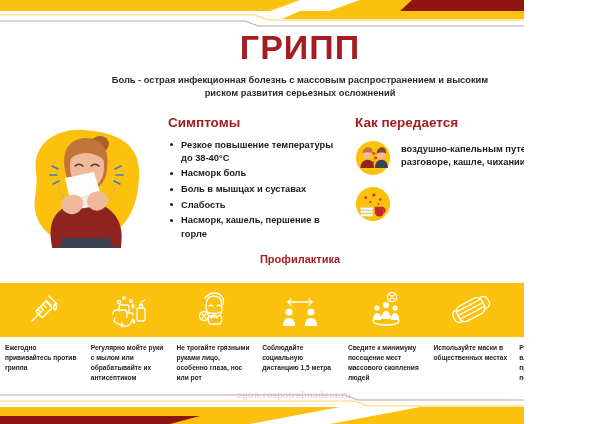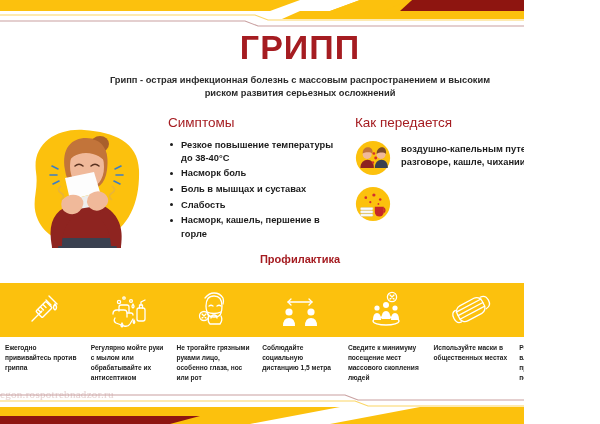--- a/index.html
+++ b/index.html
@@ -44,21 +44,21 @@
     position: absolute; top: 28px; left: 542px;
     width: 38px; height: 38px;
   }
 
   
   .illustration { position: absolute; top: 122px; left: 18px; width: 132px; height: 126px; }
 
   
   .symptoms { position: absolute; top: 116px; left: 168px; width: 175px; }
   .sec-head {
-    font-size: 13.5px; font-weight: normal; color: #a51c21;
+    font-size: 13.5px; font-weight: bold; color: #a51c21;
     margin-bottom: 9px; line-height: 1;
   }
   .sym-list { list-style: none; }
   .sym-list li {
     position: relative;
     padding-left: 13px;
     font-size: 9.3px;
     font-weight: bold;
     color: #1c1c1c;
     line-height: 1.42;
@@ -112,21 +112,21 @@
     font-size: 6.6px;
     font-weight: bold;
     color: #1c1c1c;
     line-height: 1.52;
     text-align: left;
   }
 
   
   .site-url {
     position: absolute; top: 388px; left: 0; width: 588px;
-    text-align: left;
+    text-align: center;
     font-size: 11px;
     color: #e4cfcf;
     letter-spacing: 0.3px;
     font-family: "Liberation Serif", serif;
   }
 </style>
 </head>
 <body>
 
 <div class="poster">
@@ -136,21 +136,21 @@
     <polygon points="412,0 600,0 600,11 400,11" fill="#8e1510"></polygon>
     <polygon points="300,0 360,0 330,11 270,11" fill="#ffffff"></polygon>
     <polygon points="360,0 412,0 382,11 330,11" fill="#fcc10d"></polygon>
     <polygon points="280,11 600,11 600,19 268,19" fill="#fcc10d"></polygon>
     <polygon points="250,11 300,11 282,19 232,19" fill="#ffffff"></polygon>
     <path d="M0,15 L255,15 L268,20 L600,20" stroke="#fbd665" stroke-width="1.1" fill="none"></path>
     <path d="M0,21 L245,21 L258,26 L600,26" stroke="#c9a0a0" stroke-width="1.1" fill="none"></path>
   </svg>
 
   <div class="title">ГРИПП</div>
-  <div class="subtitle">Грипп - острая инфекционная болезнь с массовым распространением и высоким риском развития серьезных осложнений</div>
+  <div class="subtitle">Боль - острая инфекционная болезнь с массовым распространением и высоким риском развития серьезных осложнений</div>
 
   <svg class="logo" viewBox="0 0 40 40">
     <circle cx="20" cy="20" r="16.5" fill="none" stroke="#a51c21" stroke-width="4.2"></circle>
     <path d="M12.5 11 L12.5 25.5 L27.5 25.5 M24.5 11 L24.5 30" fill="none" stroke="#fcc10d" stroke-width="3.6" stroke-linecap="butt"></path>
   </svg>
 
   <svg class="illustration" viewBox="0 0 132 126">
     <path d="M18,50 C14,22 38,6 66,8 C96,10 120,20 121,48 C122,78 112,106 86,116 C58,127 30,120 20,98 C12,80 21,70 18,50 Z" fill="#fcc10d"></path>
     <path d="M34,126 C32,100 42,86 56,82 L80,82 C96,86 104,100 103,126 Z" fill="#8e2420"></path>
     <path d="M42,116 L96,116 L99,126 L40,126 Z" fill="#3a4150"></path>

